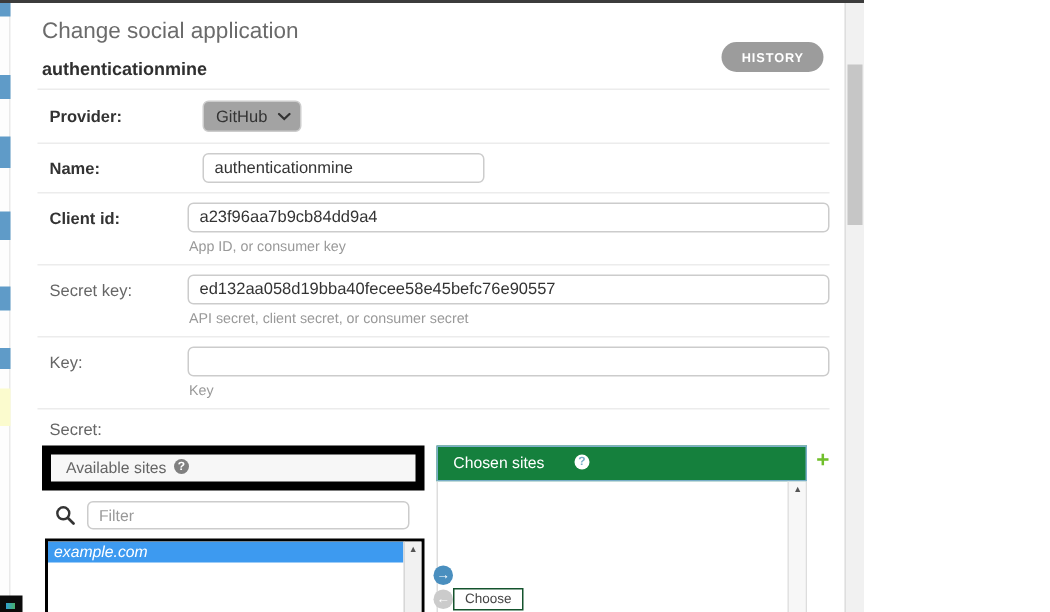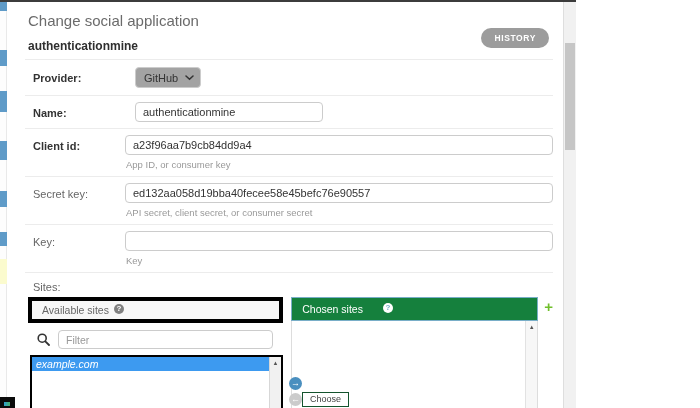--- a/index.html
+++ b/index.html
@@ -42,21 +42,21 @@
 
   .select-box { display:inline-flex; align-items:center; gap:7px; height:21px; border:1px solid #ccc; border-radius:4px;
     padding:0 6px 0 8px; font-size:11px; color:#333; background:#a3a3a3; cursor:pointer; }
 
   
   .sites-row { border-bottom:none; display:block; padding:8px 0 0 0; }
   .sites-label { font-size:11px; color:#666; margin-left:8px; }
   .sites-widget { position:relative; display:flex; align-items:flex-start; margin:4px 0 0 3px; }
 
   .avail-box { width:255px; }
-  .box-header { border:4px solid #000000; background:#f7f7f7; color:#666; font-size:10.5px; padding:3px 10px;
+  .box-header { border:6px solid #000000; background:#f7f7f7; color:#666; font-size:10.5px; padding:3px 10px;
     display:flex; gap:5px; }
   .help-badge { display:inline-block; width:10px; height:10px; border-radius:50%; background:#808080; color:#fff;
     font-size:8px; line-height:10px; text-align:center; font-weight:bold; }
   .filter-bar { display:flex; align-items:center; padding:7px 0 6px 9px; }
   .filter-bar svg { flex:none; }
   .filter-input { flex:1; margin:0 10px 0 8px; height:19px; border:1px solid #ccc; border-radius:4px;
     padding:0 7px; font-size:10.5px; color:#333; font-family:inherit; outline:none; }
   .filter-input::placeholder { color:#999; }
   .avail-list { position:relative; margin-left:2px; width:253px; height:74px; border:2px solid #000; background:#fff; overflow:hidden; }
   .list-option { height:14px; line-height:14px; padding:0 4px; font-size:10.5px; color:#333; width:calc(100% - 12px); cursor:default; }
@@ -150,21 +150,21 @@
 
       <div class="row">
         <div class="row-label">Key:</div>
         <div class="row-control">
           <input class="text-input w-long" type="text" value="" style="">
           <div class="help">Key</div>
         </div>
       </div>
 
       <div class="row sites-row">
-        <div class="sites-label">Sites:</div>
+        <div class="sites-label">Secret:</div>
 
         <div class="sites-widget">
 
           <div class="avail-box">
             <div class="box-header">
               <span>Available sites</span>
               <span class="help-badge">?</span>
             </div>
             <div class="filter-bar">
               <svg width="13" height="13" viewBox="0 0 13 13">

